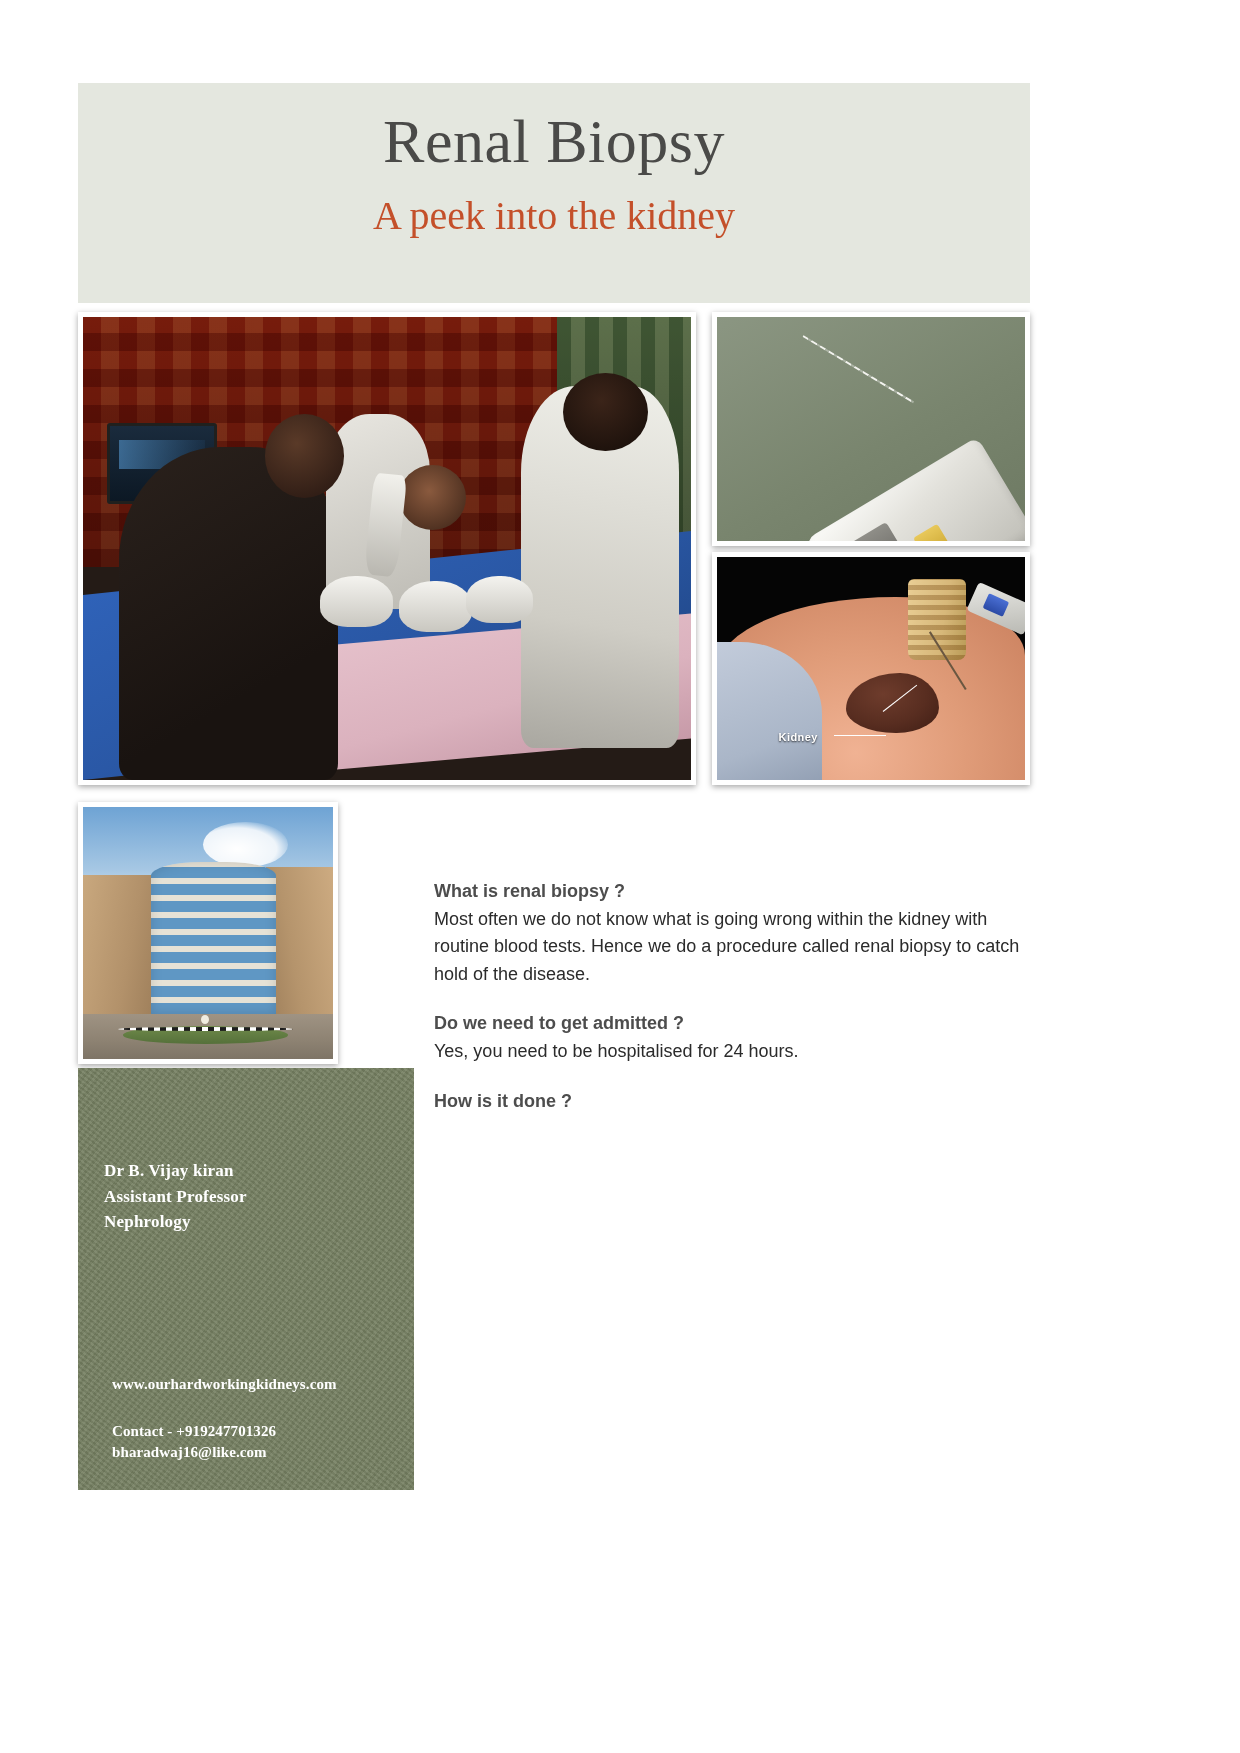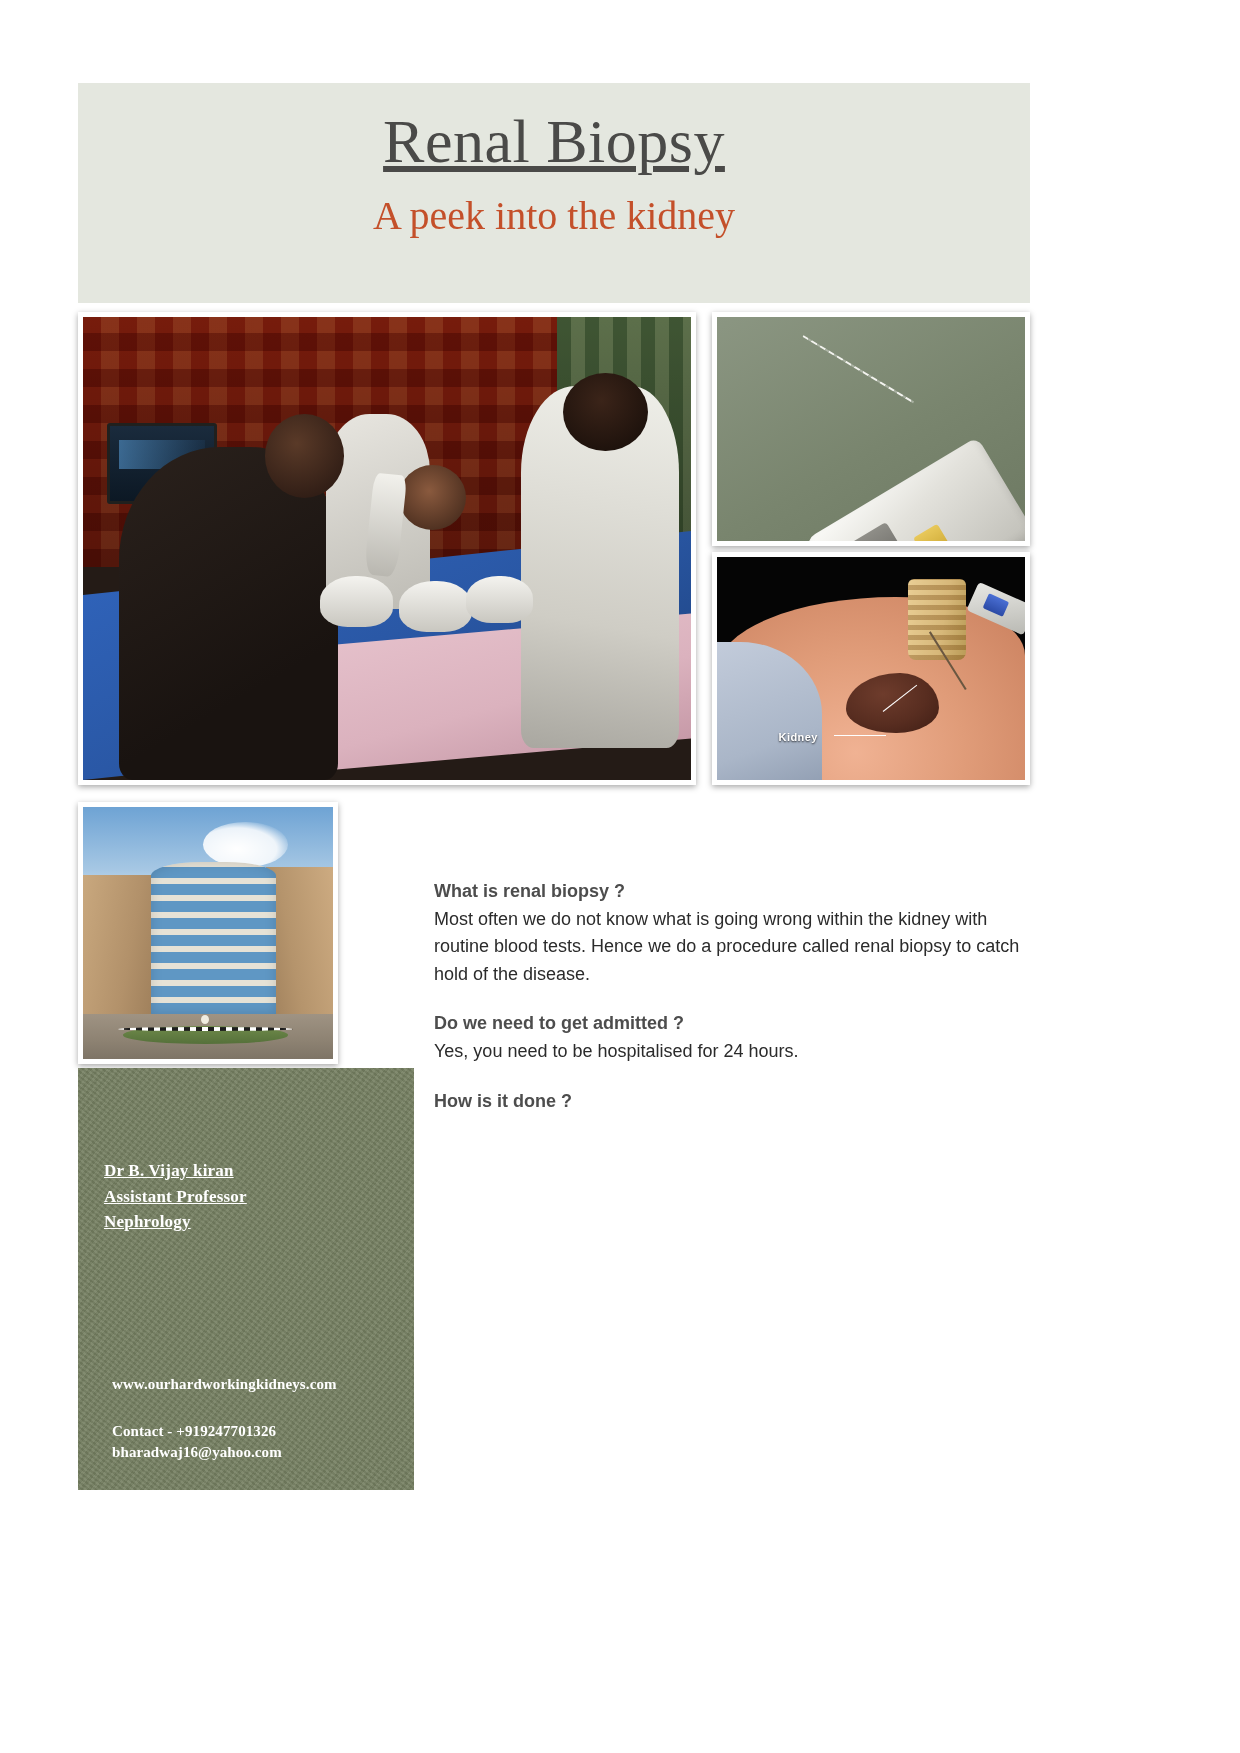--- a/index.html
+++ b/index.html
@@ -37,21 +37,20 @@
     left: 0;
     top: 26px;
     width: 952px;
     text-align: center;
     font-family: "Liberation Serif", serif;
     font-size: 62px;
     font-weight: 400;
     color: #4a4a48;
     letter-spacing: 0.5px;
     line-height: 1.05;
-    text-decoration: underline;
   }
   .title-sub {
     position: absolute;
     left: 0;
     top: 112px;
     width: 952px;
     text-align: center;
     font-family: "Liberation Serif", serif;
     font-size: 40px;
     font-weight: 400;
@@ -483,21 +482,21 @@
     position: absolute;
     left: 26px;
     top: 90px;
     font-family: "Liberation Serif", serif;
     font-size: 17px;
     font-weight: bold;
     color: #ffffff;
     line-height: 1.5;
     letter-spacing: 0.2px;
   }
-  .credit-block div { white-space: nowrap; text-decoration: underline; }
+  .credit-block div { white-space: nowrap; }
 
   .contact-block {
     position: absolute;
     left: 34px;
     bottom: 26px;
     font-family: "Liberation Serif", serif;
     font-weight: bold;
     color: #ffffff;
     letter-spacing: 0.1px;
   }
@@ -602,21 +601,21 @@
 
   <div id="green-panel">
     <div class="credit-block">
       <div>Dr B. Vijay kiran</div>
       <div>Assistant Professor</div>
       <div>Nephrology</div>
     </div>
     <div class="contact-block">
       <div class="contact-web">www.ourhardworkingkidneys.com</div>
       <div class="contact-line">Contact - +919247701326</div>
-      <div class="contact-line">bharadwaj16@yahoo.com</div>
+      <div class="contact-line">bharadwaj16@like.com</div>
     </div>
   </div>
 
   <div id="qa-content">
 
     <div class="qa-item">
       <div class="qa-q">What is renal biopsy ?</div>
       <div class="qa-a">Most often we do not know what is going wrong within the kidney with routine blood tests. Hence we do a procedure called renal biopsy to catch hold of the disease.</div>
     </div>
 

